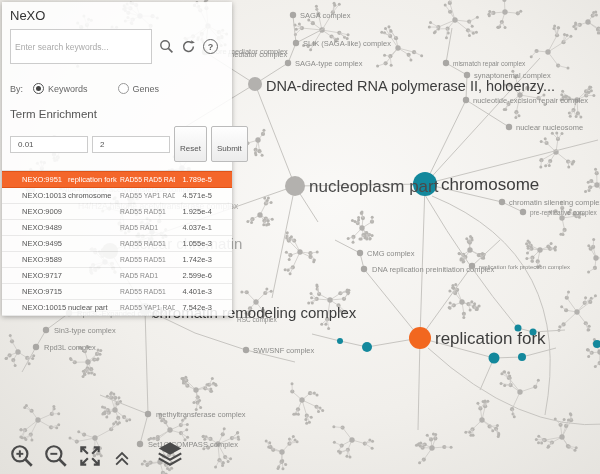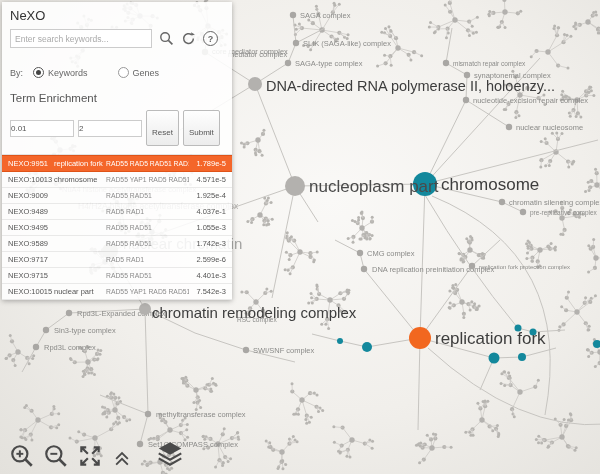--- a/index.html
+++ b/index.html
@@ -8,40 +8,40 @@
     font-family:"Liberation Sans", sans-serif;}
   svg.net{position:absolute;left:0;top:0;}
 
   
   .panel{position:absolute;top:2px;left:2px;width:230px;
     background:rgba(255,255,255,0.86);box-shadow:0 1px 5px rgba(0,0,0,0.30);}
   .p-pad{padding:6px 8px 0 8px;}
   .title{font-size:13px;font-weight:normal;color:#333;margin:0 0 6px 0;}
   .search-row{display:flex;align-items:center;gap:7px;}
   .search-input{width:132px;height:17px;border:1px solid #ccc;font-size:8.5px;
-    padding:0 4px;color:#555;background:#fff;outline:none;font-family:inherit;}
+    padding:8px 4px;color:#555;background:#fff;outline:none;font-family:inherit;}
   .search-input::placeholder{color:#aaa;}
   .icon-btn{display:flex;align-items:center;justify-content:center;cursor:pointer;}
   .help-circle{width:13px;height:13px;border:1.4px solid #666;border-radius:50%;
     font-size:9px;font-weight:bold;display:inline-flex;align-items:center;justify-content:center;color:#666;}
   .by-row{display:flex;align-items:center;margin-top:19px;font-size:9px;color:#666;}
   .radio{width:9px;height:9px;border:1px solid #999;border-radius:50%;background:#fff;
     display:inline-block;position:relative;margin:0 4px 0 10px;}
   .radio.sel{border-color:#555;}
   .radio.sel::after{content:"";position:absolute;left:2px;top:2px;width:5px;height:5px;border-radius:50%;background:#444;}
   .section-h{font-size:11.5px;color:#555;margin:14px 0 4px 0;font-weight:normal;}
   .query-area{width:100%;box-sizing:border-box;height:42px;border:1px solid #ccc;
     font-size:9px;color:#555;resize:none;font-family:inherit;padding:3px;background:#fff;outline:none;}
   .param-row{display:flex;gap:4px;margin:6px 0 8px 0;align-items:center;}
-  .param-input{width:62px;height:15px;border:1px solid #ccc;font-size:8px;padding:0 0;color:#555;font-family:inherit;}
+  .param-input{width:62px;height:15px;border:1px solid #ccc;font-size:8px;padding:0 7px;color:#555;font-family:inherit;}
   .btn{font-size:8px;color:#555;background:linear-gradient(#fefefe,#ececec);border:1px solid #bbb;
     border-radius:2px;height:17px;padding:17px 5px;font-family:inherit;cursor:pointer;}
   .results{border-top:1px solid rgba(0,0,0,0.10);}
   .rrow{display:flex;align-items:center;height:15px;border-bottom:1px solid rgba(0,0,0,0.08);
-    font-size:7.5px;color:#555;padding:0 6px;cursor:pointer;}
+    font-size:7.5px;color:#555;padding:0 20px;cursor:pointer;}
   .rrow.sel{background:#f4662a;border-top:1px solid #df5318;border-bottom:1px solid #df5318;color:#fff;}
   .c-id{width:46px;overflow:hidden;white-space:nowrap;}
   .c-term{width:52px;overflow:hidden;white-space:nowrap;}
   .c-genes{flex:1;font-size:6.8px;color:#8a8a8a;overflow:hidden;white-space:nowrap;}
   .rrow.sel .c-genes{color:#fff;}
   .c-pv{width:37px;text-align:right;}
 
   
   .toolbar{position:absolute;left:8px;bottom:4px;display:flex;align-items:flex-end;gap:6px;}
   .tool{width:28px;height:28px;display:flex;align-items:center;justify-content:center;cursor:pointer;}

